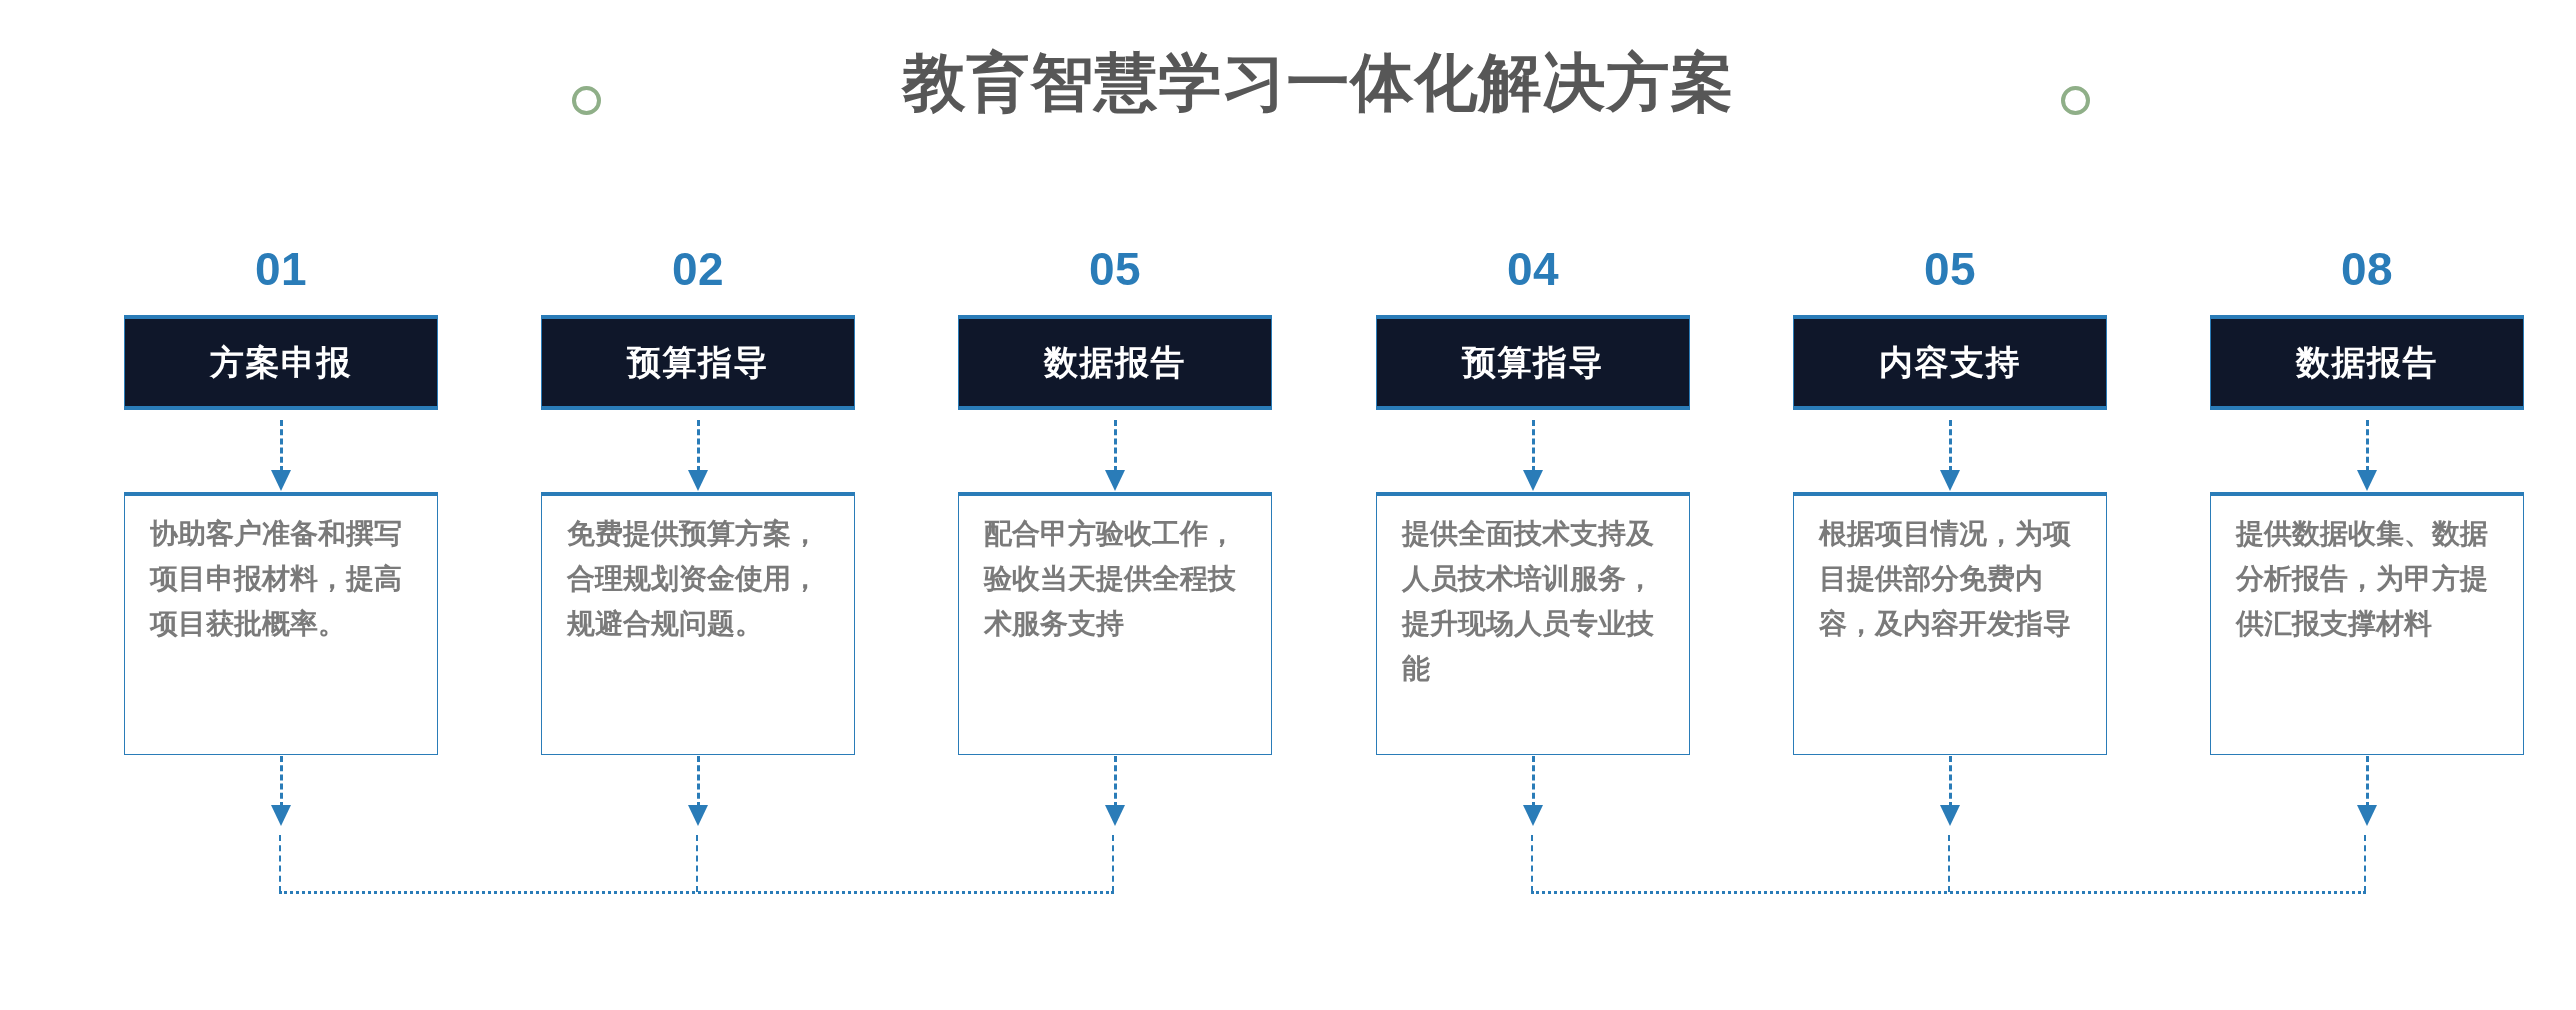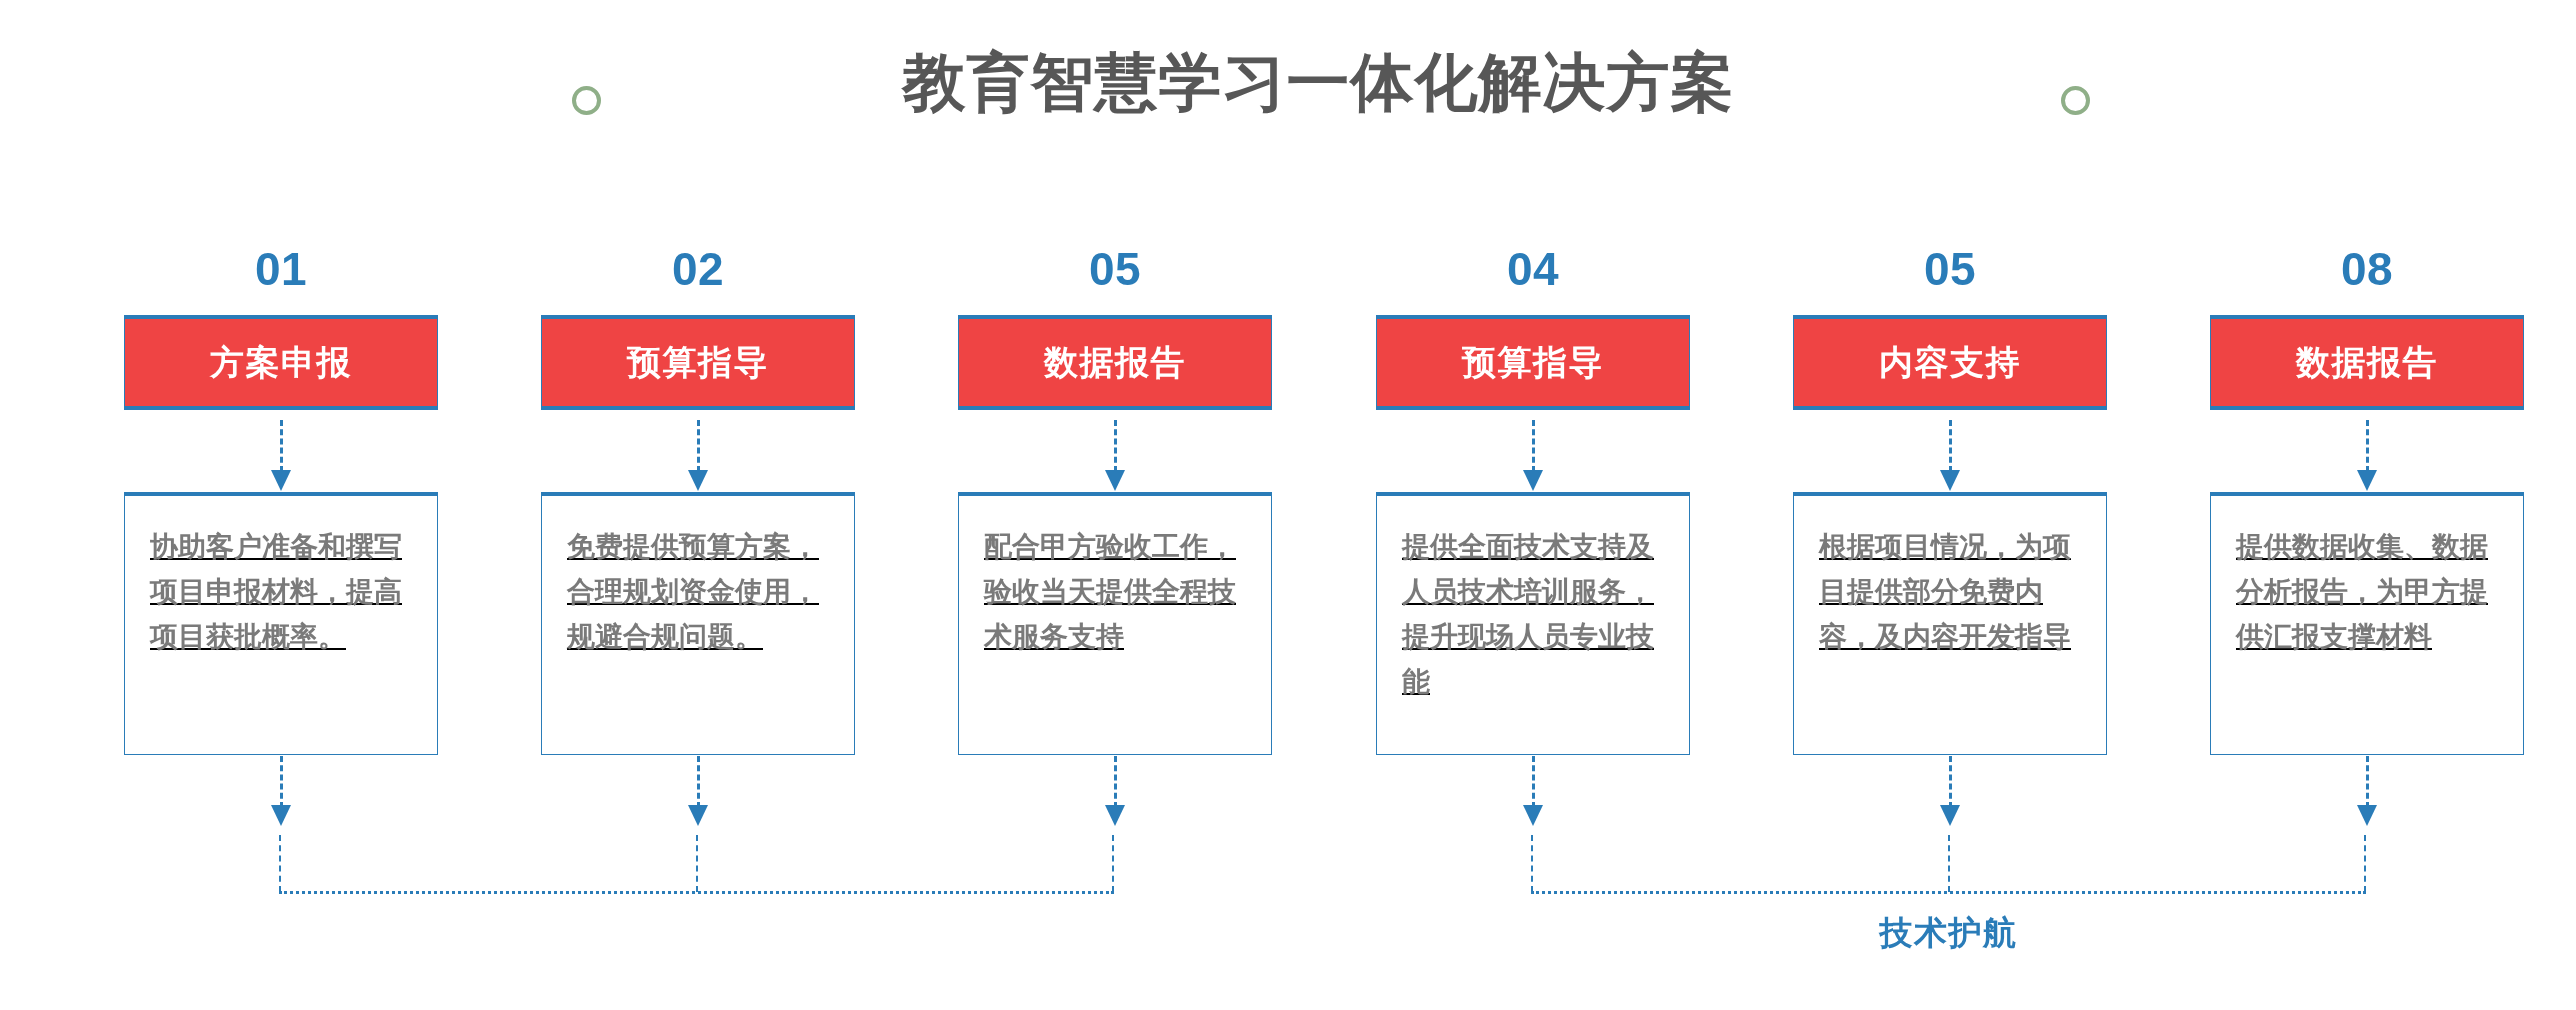--- a/index.html
+++ b/index.html
@@ -71,21 +71,21 @@
     letter-spacing: 0.5px;
     margin-top: 39px;
   }
 
   .header-box {
     position: absolute;
     left: 0;
     top: 315px;
     width: 314px;
     height: 95px;
-    background: #ef4444;
+    background: #0f172a;
     border-top: 4.6px solid #2A7CB8;
     border-bottom: 4.6px solid #2A7CB8;
     border-left: 1.5px solid #2A7CB8;
     border-right: 1.5px solid #2A7CB8;
     display: flex;
     align-items: center;
     justify-content: center;
   }
   .header-label {
     font-size: 34px;
@@ -97,22 +97,21 @@
 
   .desc-box {
     position: absolute;
     left: 0;
     top: 492px;
     width: 314px;
     height: 263px;
     background: #ffffff;
     border: 1.5px solid #2A7CB8;
     border-top-width: 4.1px;
-    padding: 28px 25px;
-    text-decoration: underline;
+    padding: 15px 25px;
   }
   .desc-text {
     font-size: 28px;
     line-height: 45px;
     color: #7A7A7A;
     font-weight: bold;
     letter-spacing: 0px;
     word-break: break-all;
   }
 
@@ -323,17 +322,16 @@
     <span class="bracket-stem" style="left:417px"></span>
     <span class="bracket-stem" style="left:833px"></span>
     <span class="bracket-rail" style="width:835px"></span>
   </div>
 
   <div class="bracket-group" style="left:1531px; width:835px;">
     <span class="bracket-stem" style="left:0px"></span>
     <span class="bracket-stem" style="left:417px"></span>
     <span class="bracket-stem" style="left:833px"></span>
     <span class="bracket-rail" style="width:835px"></span>
-    <div class="bracket-label" style="width:835px">技术护航</div>
   </div>
 
 </div>
 
 
 </body></html>

